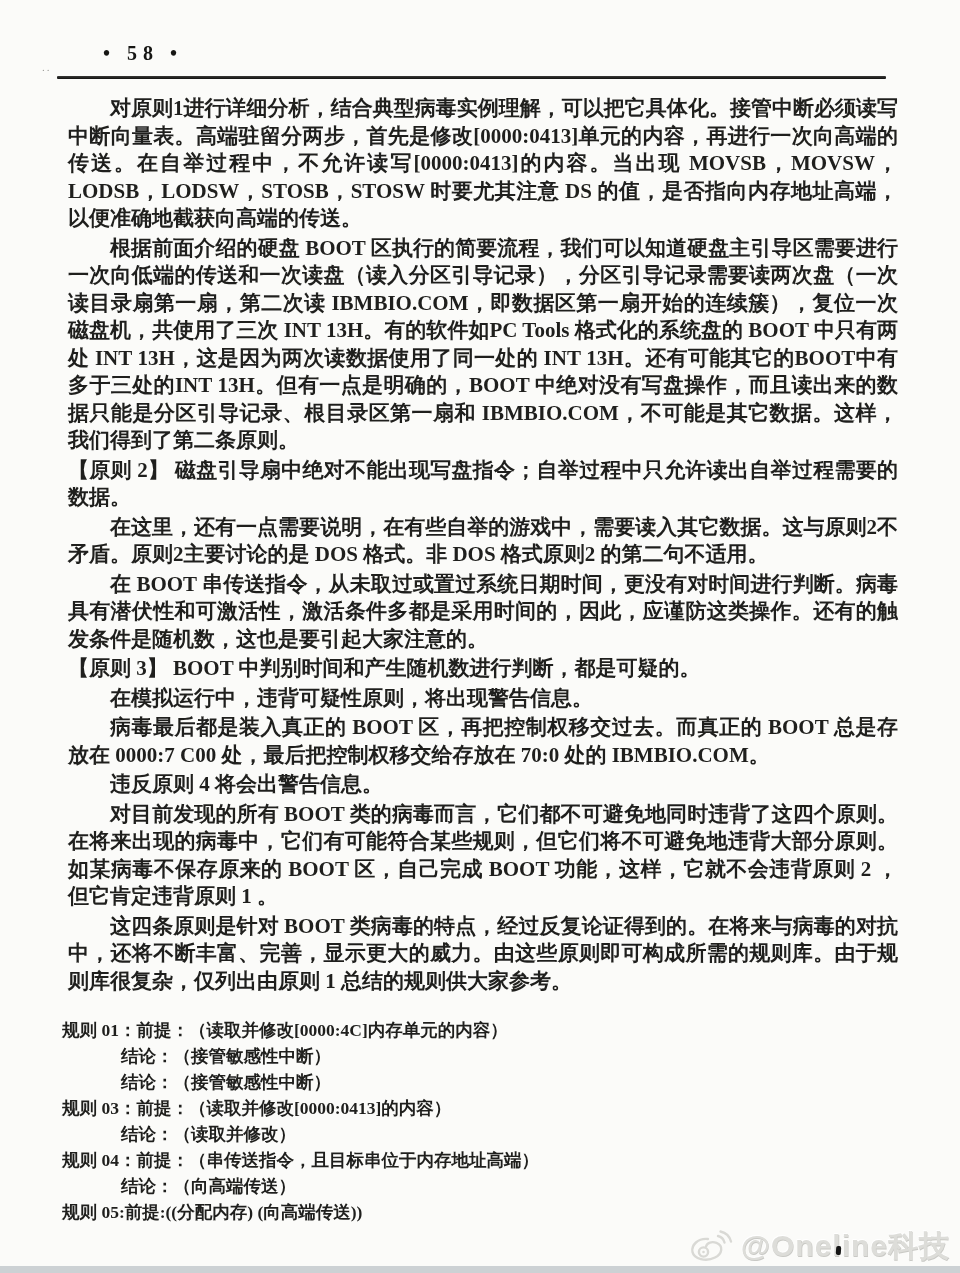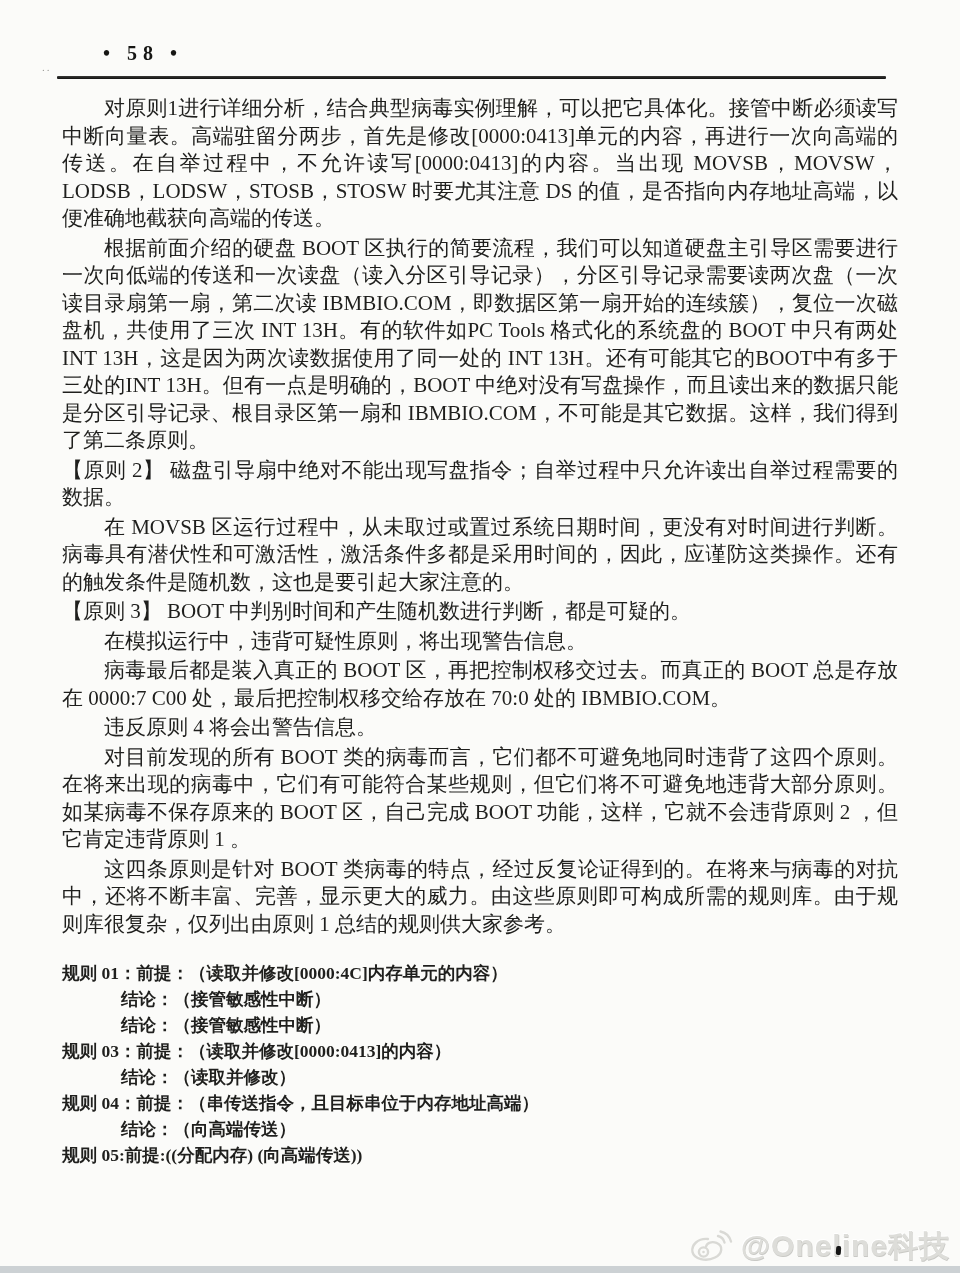--- a/index.html
+++ b/index.html
@@ -25,21 +25,21 @@
     color:#9a9a96;font-size:11px;line-height:6px;letter-spacing:2px;
   }
 
   .body-text{
     position:absolute;left:62px;top:95px;width:836px;
     color:#1f1f1d;
     font-size:21px;line-height:27.5px;
     text-align:justify;
     filter:blur(0.25px);
   }
-  .para{margin:0 0 2px 0;font-weight:400;}
+  .para{margin:0 0 2px 6px;font-weight:700;}
   .para.indent{text-indent:2em;}
   .para.noindent{text-indent:0;}
 
   .rules{
     margin-top:22px;
     font-size:17.5px;line-height:26px;font-weight:700;
     text-align:left;
   }
   .rule-premise{white-space:nowrap;}
   .rule-conclusion{padding-left:59px;white-space:nowrap;}
@@ -69,21 +69,22 @@
 <div class="page">
 
   <div class="page-number">• 58 •</div>
   <div class="speck-a">..</div>
   <div class="head-rule"></div>
 
   <div class="body-text">
     <p class="para indent">对原则1进行详细分析，结合典型病毒实例理解，可以把它具体化。接管中断必须读写中断向量表。高端驻留分两步，首先是修改[0000:0413]单元的内容，再进行一次向高端的传送。在自举过程中，不允许读写[0000:0413]的内容。当出现 MOVSB，MOVSW，LODSB，LODSW，STOSB，STOSW 时要尤其注意 DS 的值，是否指向内存地址高端，以便准确地截获向高端的传送。</p>
     <p class="para indent">根据前面介绍的硬盘 BOOT 区执行的简要流程，我们可以知道硬盘主引导区需要进行一次向低端的传送和一次读盘（读入分区引导记录），分区引导记录需要读两次盘（一次读目录扇第一扇，第二次读 IBMBIO.COM，即数据区第一扇开始的连续簇），复位一次磁盘机，共使用了三次 INT 13H。有的软件如PC Tools 格式化的系统盘的 BOOT 中只有两处 INT 13H，这是因为两次读数据使用了同一处的 INT 13H。还有可能其它的BOOT中有多于三处的INT 13H。但有一点是明确的，BOOT 中绝对没有写盘操作，而且读出来的数据只能是分区引导记录、根目录区第一扇和 IBMBIO.COM，不可能是其它数据。这样，我们得到了第二条原则。</p>
     <p class="para noindent">【原则 2】 磁盘引导扇中绝对不能出现写盘指令；自举过程中只允许读出自举过程需要的数据。</p>
-    <p class="para indent">在 MOVSB 区运行过程中，从未取过或置过系统日期时间，更没有对时间进行判断。病毒具有潜伏性和可激活性，激活条件多都是采用时间的，因此，应谨防这类操作。还有的触发条件是随机数，这也是要引起大家注意的。</p>
+    <p class="para indent">在这里，还有一点需要说明，在有些自举的游戏中，需要读入其它数据。这与原则2不矛盾。原则2主要讨论的是 DOS 格式。非 DOS 格式原则2 的第二句不适用。</p>
+    <p class="para indent">在 BOOT 串传送指令，从未取过或置过系统日期时间，更没有对时间进行判断。病毒具有潜伏性和可激活性，激活条件多都是采用时间的，因此，应谨防这类操作。还有的触发条件是随机数，这也是要引起大家注意的。</p>
     <p class="para noindent">【原则 3】 BOOT 中判别时间和产生随机数进行判断，都是可疑的。</p>
     <p class="para indent">在模拟运行中，违背可疑性原则，将出现警告信息。</p>
     <p class="para indent">病毒最后都是装入真正的 BOOT 区，再把控制权移交过去。而真正的 BOOT 总是存放在 0000:7 C00 处，最后把控制权移交给存放在 70:0 处的 IBMBIO.COM。</p>
     <p class="para indent">违反原则 4 将会出警告信息。</p>
     <p class="para indent">对目前发现的所有 BOOT 类的病毒而言，它们都不可避免地同时违背了这四个原则。在将来出现的病毒中，它们有可能符合某些规则，但它们将不可避免地违背大部分原则。如某病毒不保存原来的 BOOT 区，自己完成 BOOT 功能，这样，它就不会违背原则 2 ，但它肯定违背原则 1 。</p>
     <p class="para indent">这四条原则是针对 BOOT 类病毒的特点，经过反复论证得到的。在将来与病毒的对抗中，还将不断丰富、完善，显示更大的威力。由这些原则即可构成所需的规则库。由于规则库很复杂，仅列出由原则 1 总结的规则供大家参考。</p>
 
     <div class="rules">
       <div>
         <div class="rule-premise">规则 01：前提：（读取并修改[0000:4C]内存单元的内容）</div>

